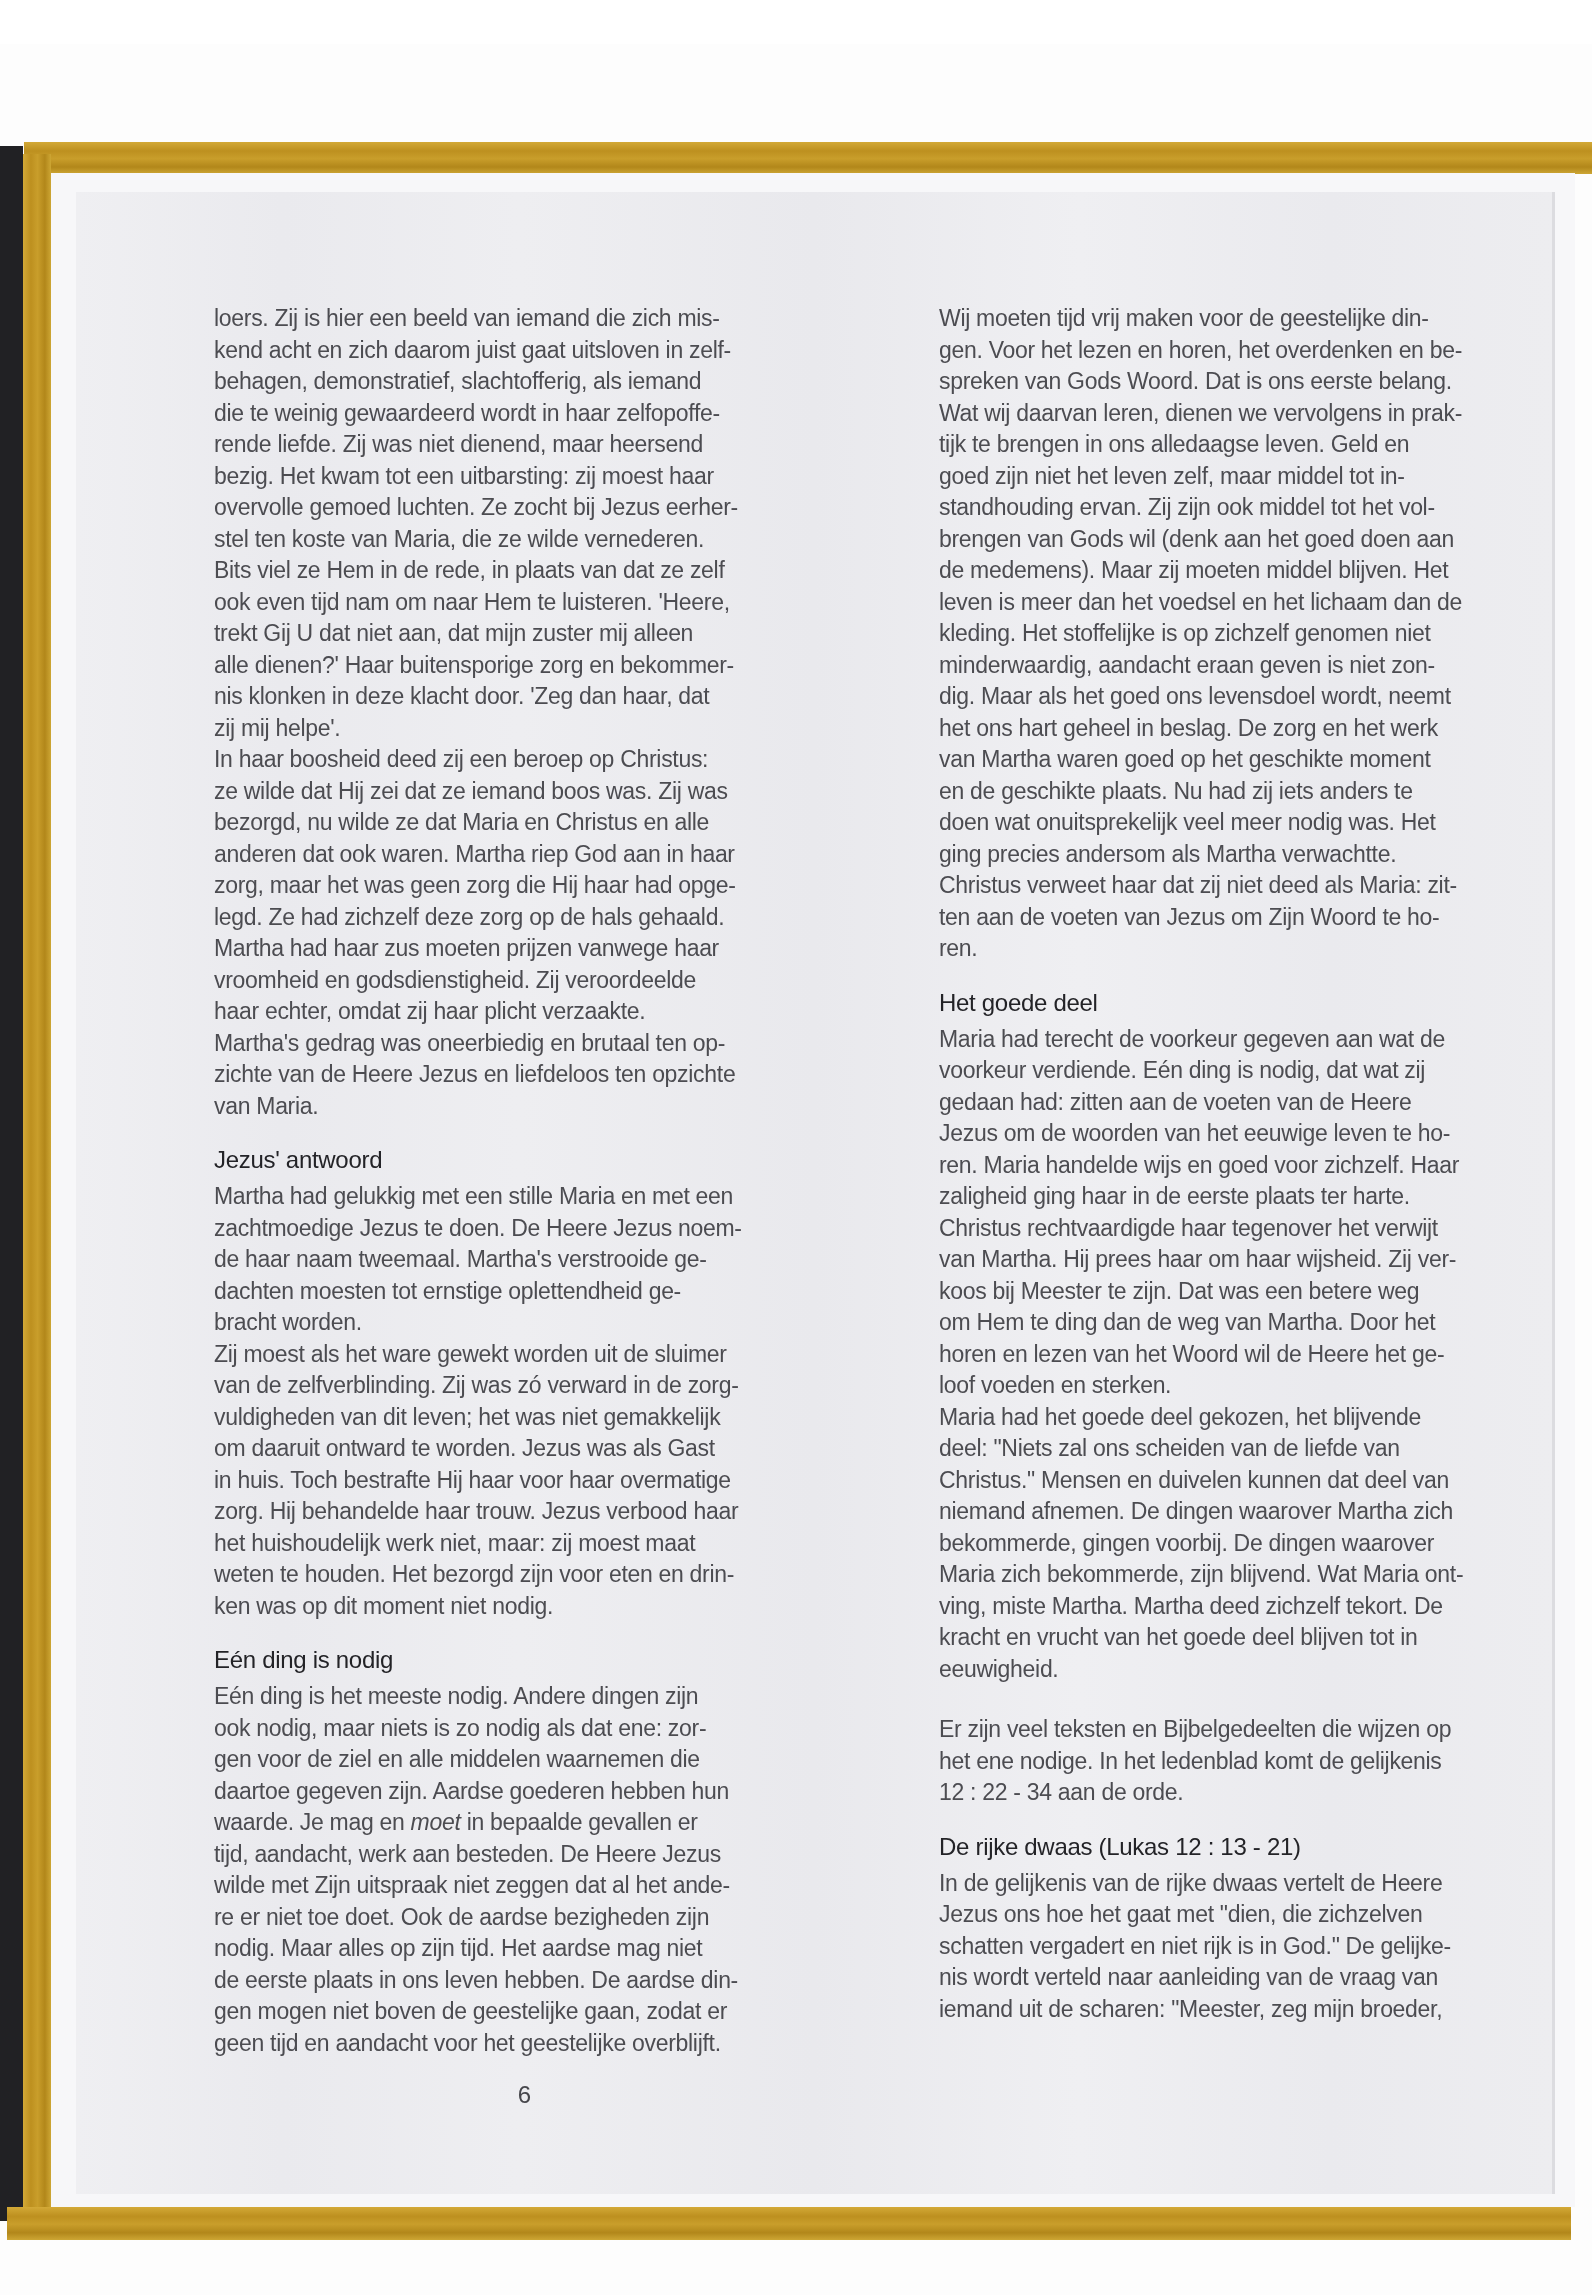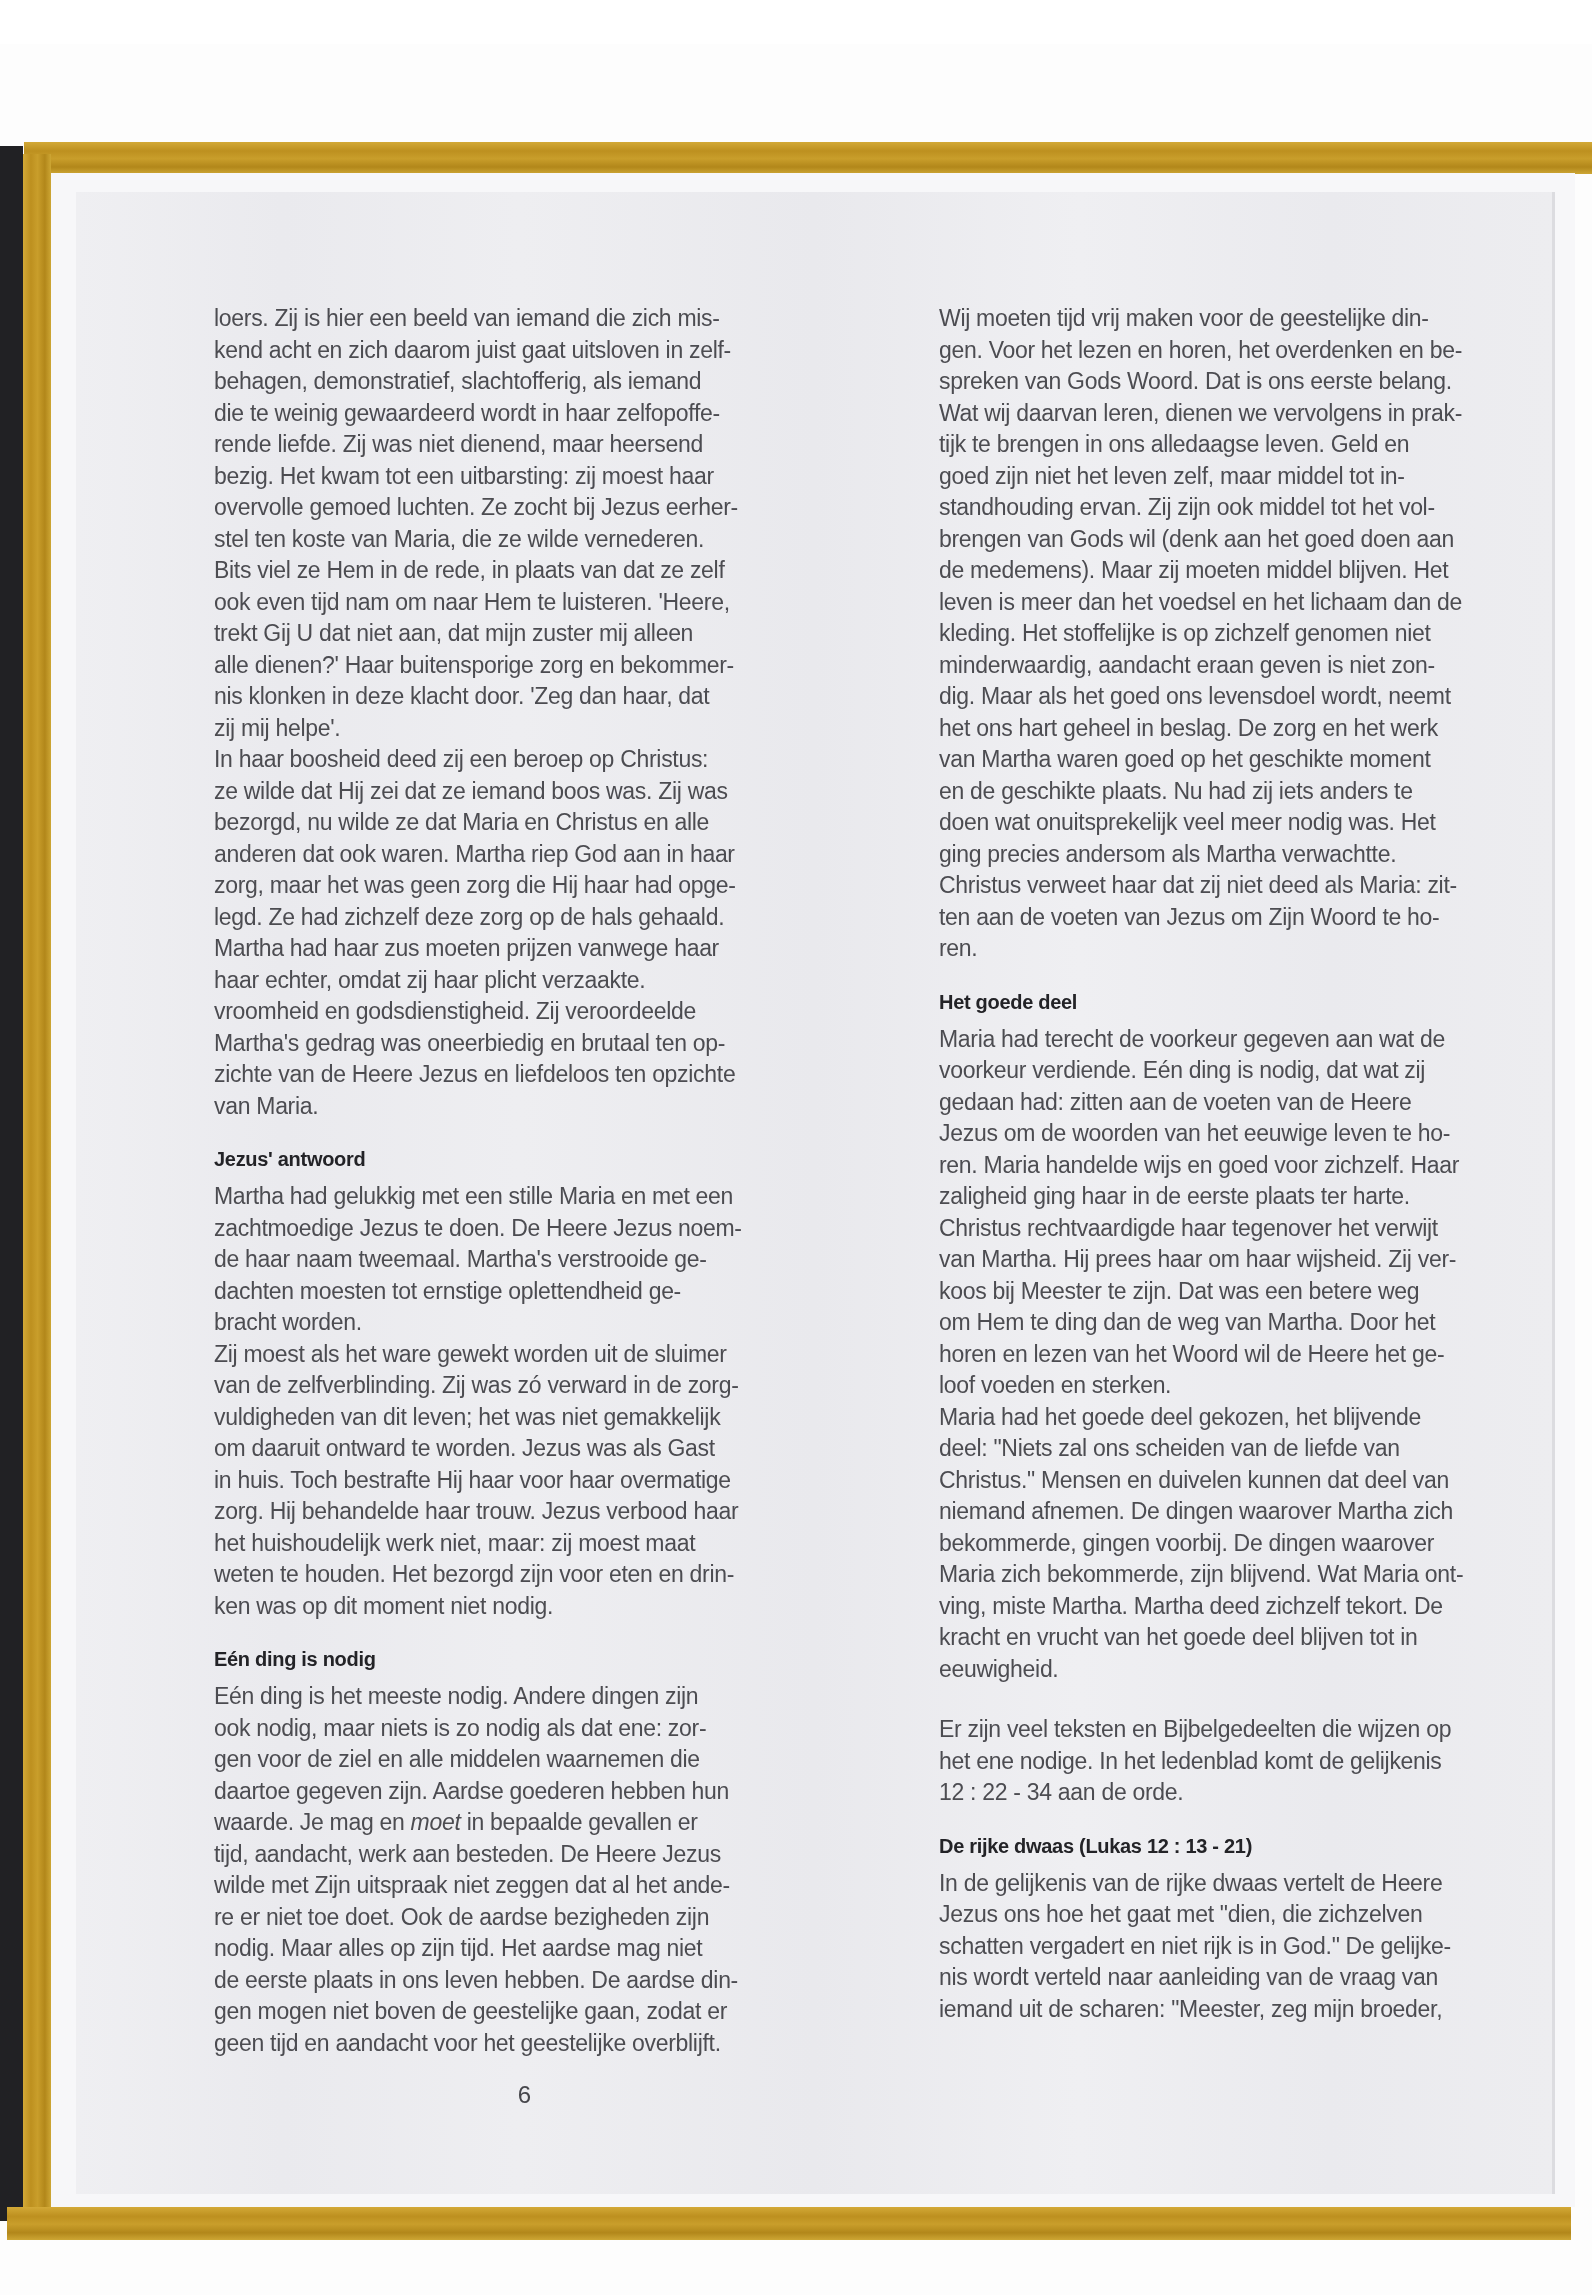--- a/index.html
+++ b/index.html
@@ -19,21 +19,21 @@
   .paper-main{
     position:absolute;left:76px;top:148px;width:1476px;height:2002px;
     background:linear-gradient(90deg,#efeff2 0%,#eaeaee 14%,#eeeef1 30%,#e9e9ed 50%,#efeff2 68%,#eaeaee 85%,#ededf0 100%);
   }
   .paper-shadow-right{position:absolute;left:1552px;top:148px;width:2.6px;height:2002px;background:#dcdce0;}
   
   .column{position:absolute;top:259px;color:#4c4c51;font-size:23px;line-height:31.5px;letter-spacing:-0.3px;}
   .column-left{left:214px;width:621px;}
   .column-right{left:939px;width:627px;}
   .line{white-space:nowrap;}
-  .heading{font-weight:700;color:#232327;font-size:20px;margin:22.4px 0 5.2px 0;white-space:nowrap;}
+  .heading{font-weight:400;color:#232327;font-size:24px;margin:22.4px 0 5.2px 0;white-space:nowrap;}
   .gap{height:29px;}
   .page-number{
     position:absolute;left:214px;top:2037px;width:621px;text-align:center;
     font-size:24px;color:#47474c;
   }
 </style>
 </head>
 <body>
 
 <div class="canvas">
@@ -61,22 +61,22 @@
         <div class="line"><span>alle dienen?' Haar buitensporige zorg en bekommer-</span></div>
         <div class="line"><span>nis klonken in deze klacht door. 'Zeg dan haar, dat</span></div>
         <div class="line"><span>zij mij helpe'.</span></div>
         <div class="line"><span>In haar boosheid deed zij een beroep op Christus:</span></div>
         <div class="line"><span>ze wilde dat Hij zei dat ze iemand boos was. Zij was</span></div>
         <div class="line"><span>bezorgd, nu wilde ze dat Maria en Christus en alle</span></div>
         <div class="line"><span>anderen dat ook waren. Martha riep God aan in haar</span></div>
         <div class="line"><span>zorg, maar het was geen zorg die Hij haar had opge-</span></div>
         <div class="line"><span>legd. Ze had zichzelf deze zorg op de hals gehaald.</span></div>
         <div class="line"><span>Martha had haar zus moeten prijzen vanwege haar</span></div>
+        <div class="line"><span>vroomheid en godsdienstigheid. Zij veroordeelde</span></div>
         <div class="line"><span>haar echter, omdat zij haar plicht verzaakte.</span></div>
-        <div class="line"><span>vroomheid en godsdienstigheid. Zij veroordeelde</span></div>
         <div class="line"><span>Martha's gedrag was oneerbiedig en brutaal ten op-</span></div>
         <div class="line"><span>zichte van de Heere Jezus en liefdeloos ten opzichte</span></div>
         <div class="line"><span>van Maria.</span></div>
       </div>
       <div class="heading">Jezus' antwoord</div>
       <div class="para">
         <div class="line"><span>Martha had gelukkig met een stille Maria en met een</span></div>
         <div class="line"><span>zachtmoedige Jezus te doen. De Heere Jezus noem-</span></div>
         <div class="line"><span>de haar naam tweemaal. Martha's verstrooide ge-</span></div>
         <div class="line"><span>dachten moesten tot ernstige oplettendheid ge-</span></div>

